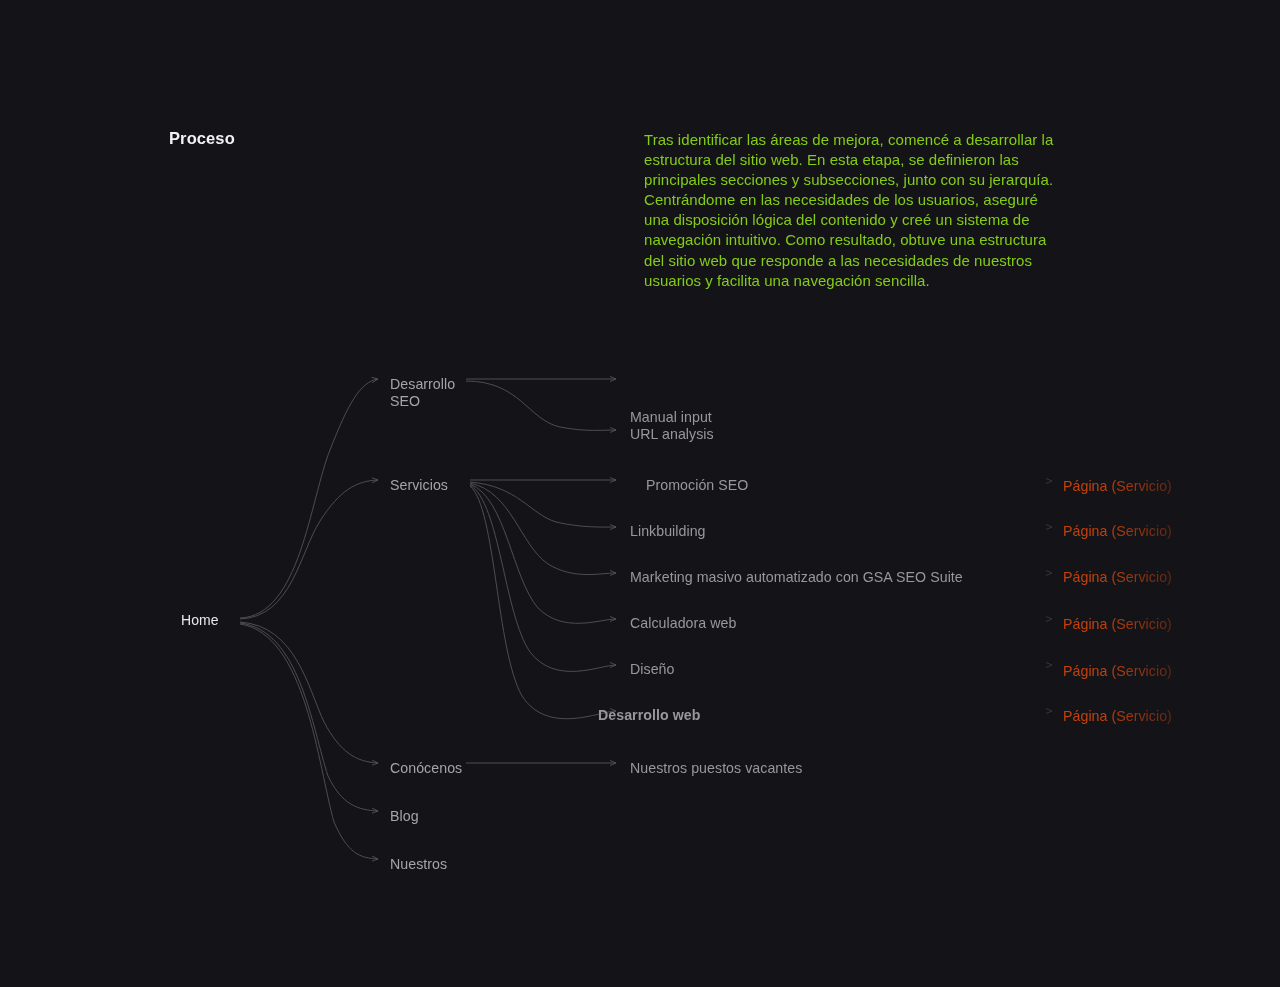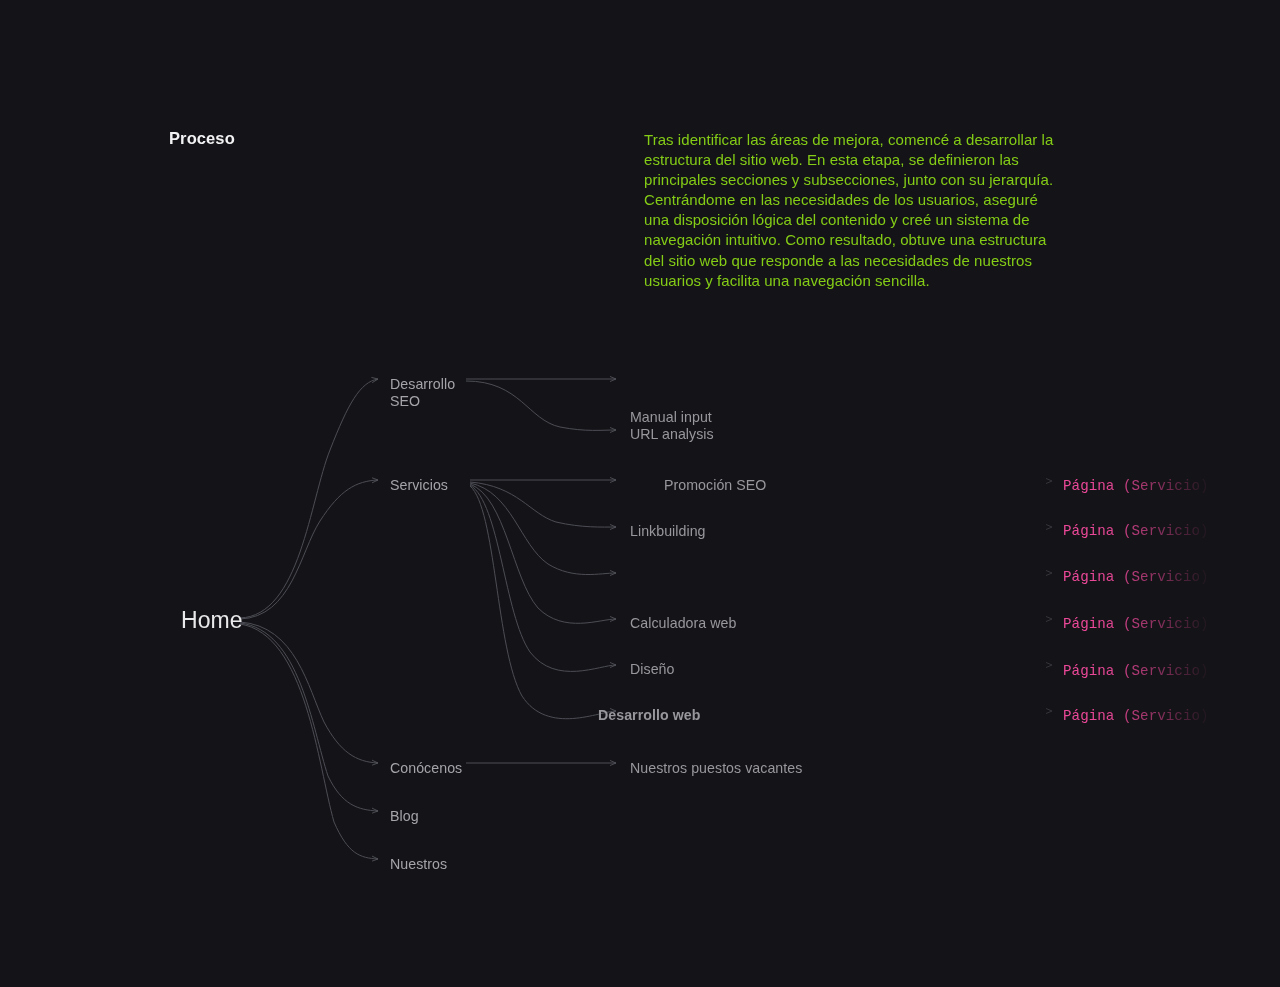--- a/index.html
+++ b/index.html
@@ -63,34 +63,33 @@
 
   .node {
     position: absolute;
     font-size: 14.2px;
     line-height: 16.6px;
     letter-spacing: 0.05px;
     white-space: pre-line;
     color: #a9a9ae;
   }
   .node.root {
-    font-size: 23px;
+    font-size: 14px;
     color: #e9e9ec;
   }
   .node.level1 {
     color: #a4a4a9;
   }
   .node.level2 {
     color: #97979c;
   }
   .node.level3 {
-    color: #ec4899;
+    color: #c2410c;
     -webkit-mask-image: linear-gradient(to right, #000 0px, #000 38px, rgba(0,0,0,0.55) 95px, rgba(0,0,0,0.08) 140px, rgba(0,0,0,0) 165px);
             mask-image: linear-gradient(to right, #000 0px, #000 38px, rgba(0,0,0,0.55) 95px, rgba(0,0,0,0.08) 140px, rgba(0,0,0,0) 165px);
-            font-family: Liberation Mono, monospace;
   }
 </style>
 </head>
 <body>
 
 <section id="process-section">
   <h2 id="process-heading">Proceso</h2>
   <p id="process-paragraph">Tras identificar las áreas de mejora, comencé a desarrollar la estructura del sitio web. En esta etapa, se definieron las principales secciones y subsecciones, junto con su jerarquía. Centrándome en las necesidades de los usuarios, aseguré una disposición lógica del contenido y creé un sistema de navegación intuitivo. Como resultado, obtuve una estructura del sitio web que responde a las necesidades de nuestros usuarios y facilita una navegación sencilla.</p>
 </section>
 
@@ -150,22 +149,23 @@
 
   <div class="node level1" style="left:390px; top:376px;">Desarrollo
 SEO</div>
   <div class="node level1" style="left:390px; top:477px;">Servicios</div>
   <div class="node level1" style="left:390px; top:760px;">Conócenos</div>
   <div class="node level1" style="left:390px; top:808px;">Blog</div>
   <div class="node level1" style="left:390px; top:856px;">Nuestros</div>
 
   <div class="node level2" style="left:630px; top:376px;margin-top:33px;">Manual input</div>
   <div class="node level2" style="left:630px; top:426px;">URL analysis</div>
-  <div class="node level2" style="left:664px; top:477px;text-align:center;">Promoción SEO</div>
+  <div class="node level2" style="left:646px; top:477px;text-align:center;">Promoción SEO</div>
   <div class="node level2" style="left:630px; top:523px;">Linkbuilding</div>
+  <div class="node level2" style="left:630px; top:569px;">Marketing masivo automatizado con GSA SEO Suite</div>
   <div class="node level2" style="left:630px; top:615px;">Calculadora web</div>
   <div class="node level2" style="left:630px; top:661px;">Diseño</div>
   <div class="node level2" style="left:598px; top:707px;font-weight:bold;">Desarrollo web</div>
   <div class="node level2" style="left:630px; top:760px;">Nuestros puestos vacantes</div>
 
   <div class="node level3" style="left:1063px; top:478px;">Página (Servicio)</div>
   <div class="node level3" style="left:1063px; top:523px;">Página (Servicio)</div>
   <div class="node level3" style="left:1063px; top:569px;">Página (Servicio)</div>
   <div class="node level3" style="left:1063px; top:616px;">Página (Servicio)</div>
   <div class="node level3" style="left:1063px; top:663px;">Página (Servicio)</div>

